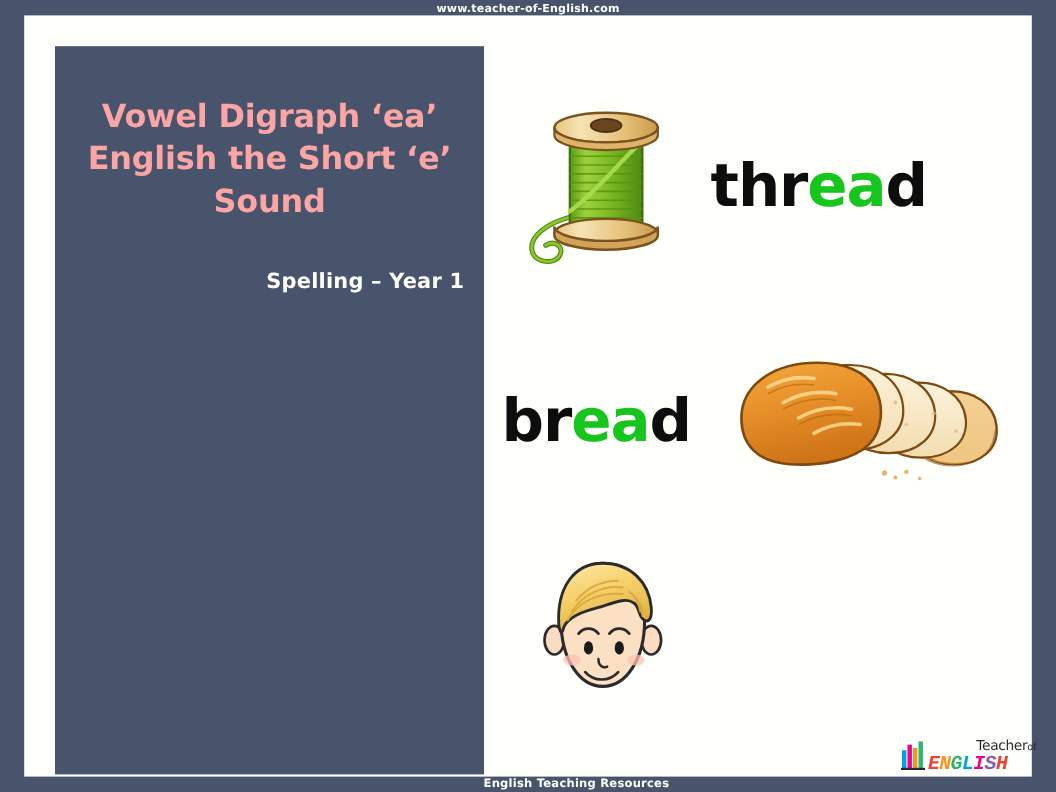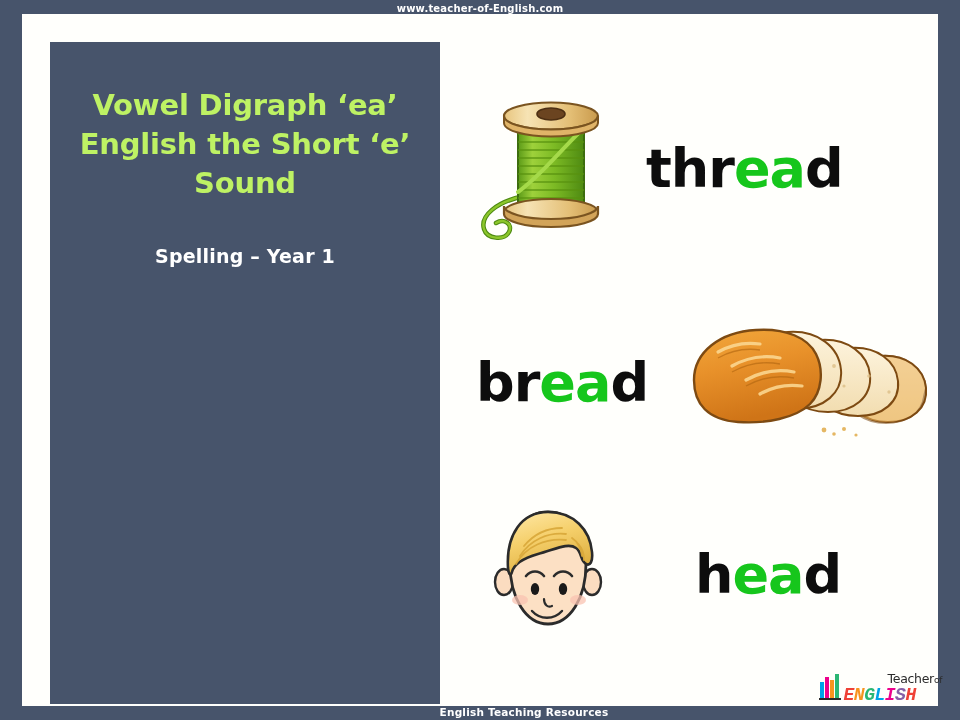--- a/index.html
+++ b/index.html
@@ -51,36 +51,37 @@
     left: 28px;
     top: 28px;
     width: 390px;
     height: 662px;
     background: #47546B;
     box-sizing: border-box;
     padding: 28px 18px 0 18px;
     text-align: center;
   }
   #title-block {
-    color: #bef264;
+    color: #fca5a5;
     font-family: "DejaVu Sans", sans-serif;
     font-size: 29px;
     font-weight: bold;
     line-height: 1.34;
     letter-spacing: -0.2px;
     margin-top: 16px;
   }
   #title-block .tline { display: block; white-space: nowrap; }
   #subtitle {
     color: #ffffff;
     font-family: "DejaVu Sans", sans-serif;
     font-size: 19px;
     font-weight: bold;
     margin-top: 42px;
     letter-spacing: 0.2px;
+    text-align: right;
   }
 
   
   #content {
     position: absolute;
     left: 418px;
     top: 14px;
     width: 520px;
     height: 692px;
   }
@@ -195,21 +196,21 @@
             <ellipse cx="85" cy="30" rx="14" ry="6" fill="#6b4420" stroke="#4d2f13" stroke-width="1.6"></ellipse>
             <path d="M38 32 a47 13.5 0 0 0 94 0 v7 a47 13.5 0 0 1 -94 0 Z" fill="#e0b468" stroke="#7a5420" stroke-width="2"></path>
           </svg>
         </span>
         <span class="word" style="margin-left:30px;">
           <span>thr</span><span class="digraph" style="color: rgb(22, 198, 28);">ea</span><span>d</span>
         </span>
       </div>
 
       <div class="row" id="row-bread">
-        <span class="word" style="margin-right:36px;margin-left:20px;">
+        <span class="word" style="margin-right:36px;">
           <span>br</span><span class="digraph" style="color: rgb(22, 198, 28);">ea</span><span>d</span>
         </span>
         <span class="art">
           <svg width="250" height="125" viewBox="0 0 250 125">
             <defs>
               <linearGradient id="crustG" x1="0" y1="0" x2="0.3" y2="1">
                 <stop offset="0" stop-color="#f2a83c"></stop>
                 <stop offset="0.45" stop-color="#e8912a"></stop>
                 <stop offset="1" stop-color="#cf7417"></stop>
               </linearGradient>
@@ -297,23 +298,20 @@
             <ellipse cx="83" cy="91" rx="4.2" ry="6" fill="#1a1a1a"></ellipse>
 
             <ellipse cx="40" cy="102" rx="8" ry="5" fill="#f9c3b2" opacity="0.75"></ellipse>
             <ellipse cx="98" cy="102" rx="8" ry="5" fill="#f9c3b2" opacity="0.75"></ellipse>
 
             <path d="M64 101 c0 6 4 9 8 7" fill="none" stroke="#2b2b2b" stroke-width="2.2" stroke-linecap="round"></path>
 
             <path d="M52 113 c8 9 22 9 30 0" fill="none" stroke="#2b2b2b" stroke-width="2.4" stroke-linecap="round"></path>
           </svg>
         </span>
-        <span class="word" style="margin-left:80px;">
-          <span>h</span><span class="digraph" style="color: rgb(22, 198, 28);">ea</span><span>d</span>
-        </span>
       </div>
 
       <div id="logo">
         <span>
           <svg width="22" height="28" viewBox="0 0 22 28">
             <rect x="1" y="10" width="4" height="17" fill="#00a2e8"></rect>
             <rect x="6" y="5" width="4" height="22" fill="#ec008c"></rect>
             <rect x="11" y="8" width="4" height="19" fill="#f7941e"></rect>
             <rect x="16" y="2" width="4" height="25" fill="#2bb673"></rect>
             <rect x="0" y="26" width="22" height="2" fill="#2b2b2b"></rect>

